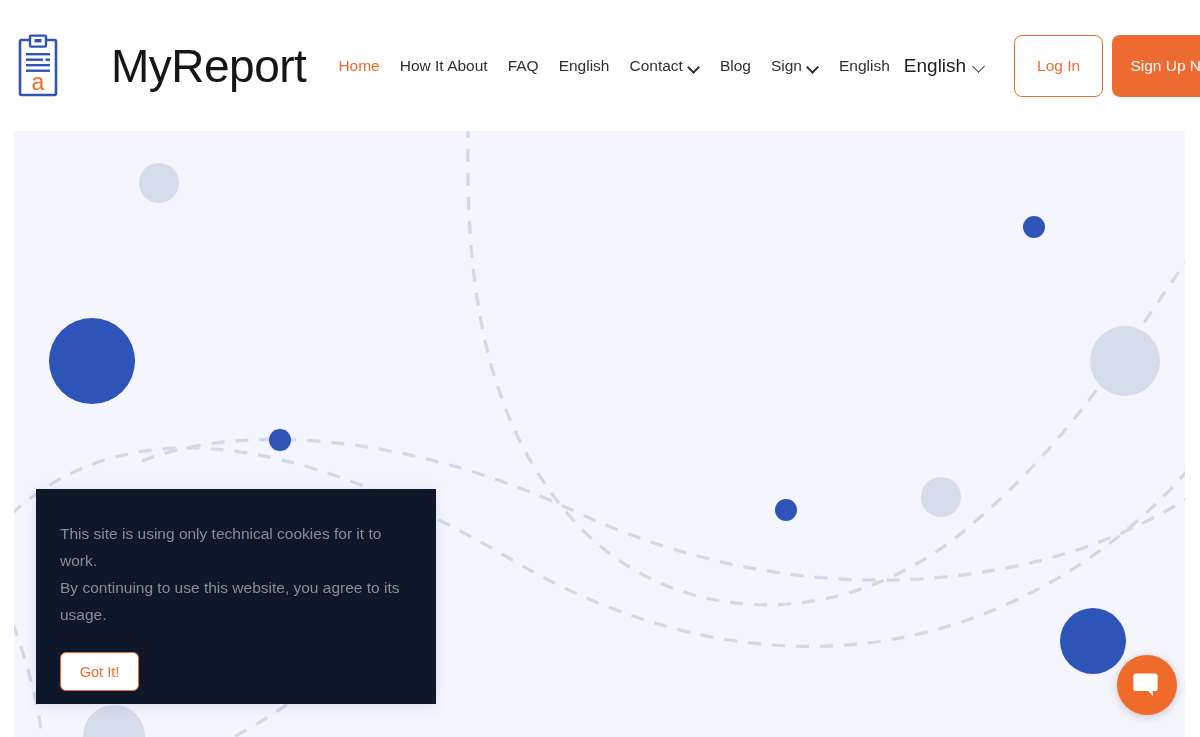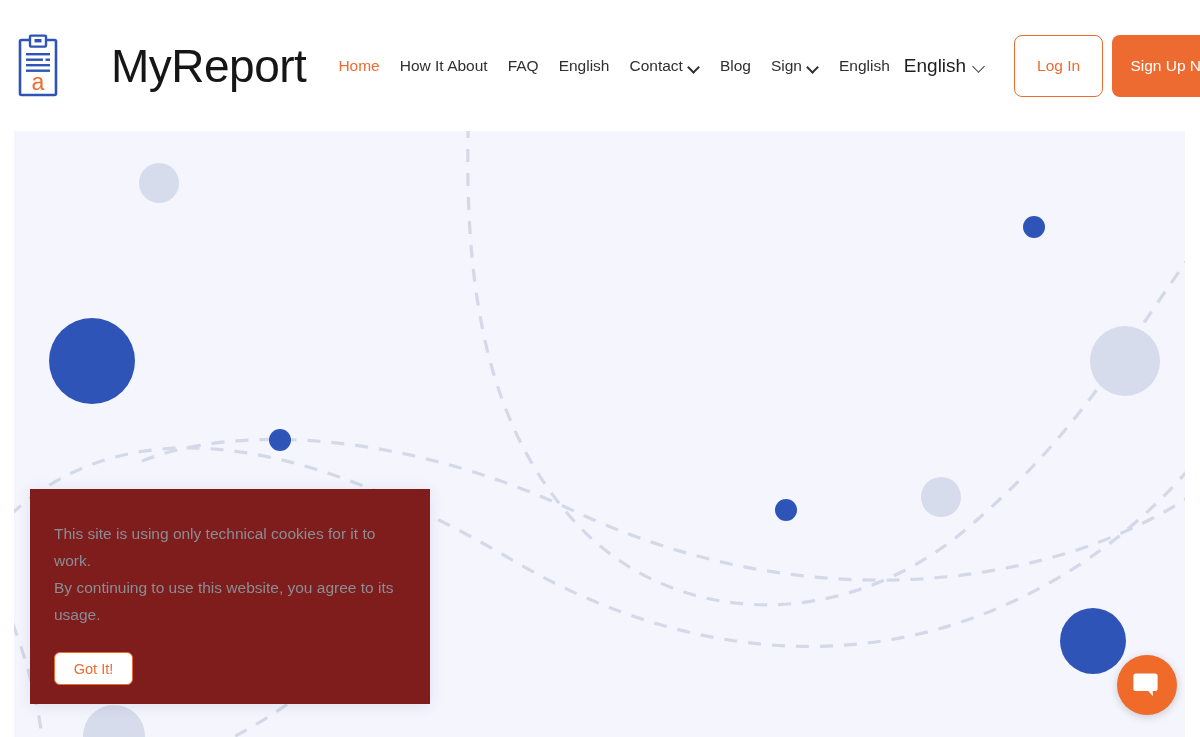--- a/index.html
+++ b/index.html
@@ -145,37 +145,37 @@
     background: #F4F5FD;
     overflow: hidden;
   }
   .hero-canvas { position: absolute; inset: 0; width: 100%; height: 100%; display:block; }
 
   .deco-circle { position: absolute; border-radius: 50%; }
 
   
   .cookie-notice {
     position: absolute;
-    left: 30px;
+    left: 36px;
     top: 489px;
     width: 400px;
     height: 215px;
-    background: #7f1d1d;
+    background: #0f172a;
     box-shadow: 0 2px 14px rgba(40,50,90,0.10);
     padding: 31px 24px 0 24px;
     z-index: 30;
   }
   .cookie-text {
     font-size: 15.5px;
     line-height: 27px;
     color: #8a8d93;
     margin-bottom: 24px;
   }
   .btn-gotit {
-    width: 79px; height: 33px;
+    width: 79px; height: 39px;
     border: 1px solid #ED6B31;
     border-radius: 6px;
     background: #ffffff;
     color: #ED6B31;
     font-size: 14.5px;
     font-family: inherit;
     cursor: pointer;
     display: flex; align-items: center; justify-content: center;
   }
 

